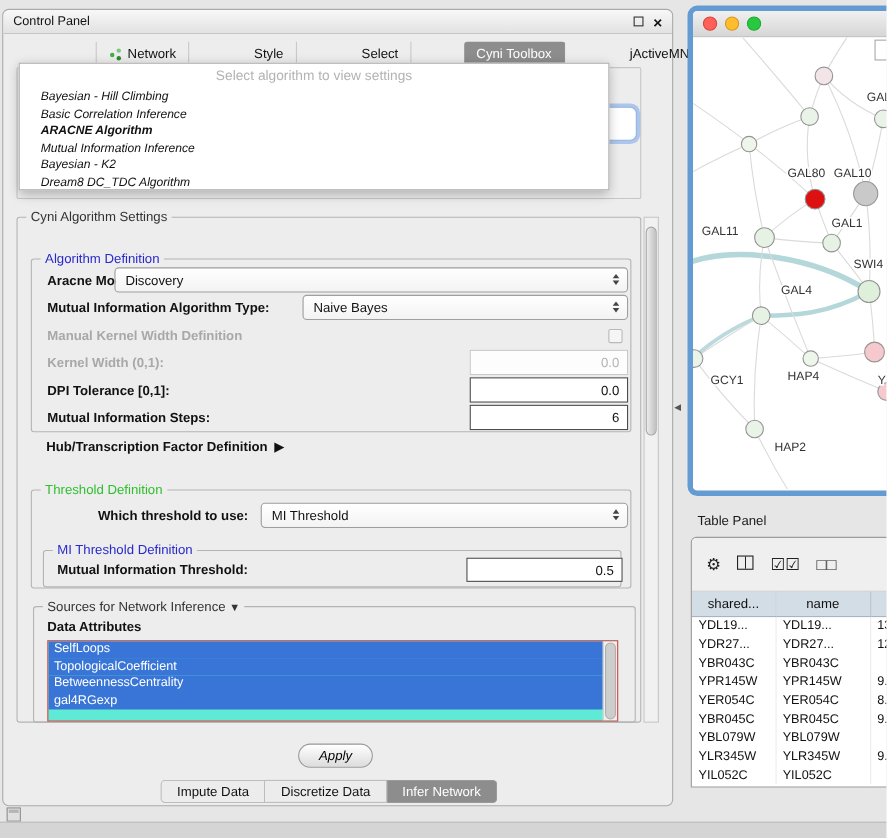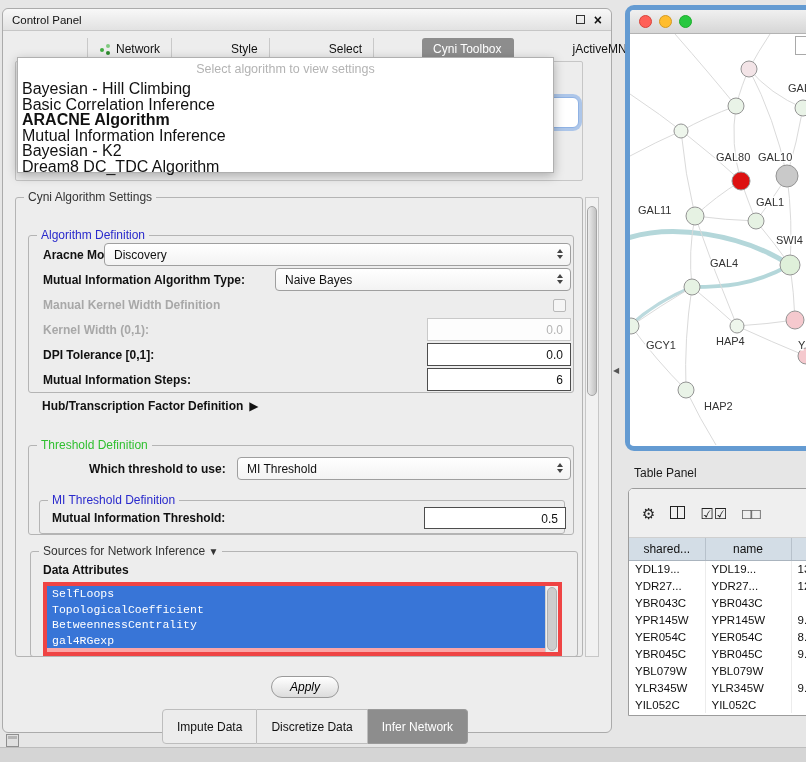--- a/index.html
+++ b/index.html
@@ -43,42 +43,42 @@
   .arrows .dn{border-top:4px solid #444;}
 
   .field{position:absolute;height:23px;background:#fff;border:1px solid #9f9f9f;text-align:right;padding:4px 7px 0 0;font-size:12px;}
   .field.strong{border:1.5px solid #4d4d4d;}
   .field.dis{border-color:#c9c9c9;color:#b4b4b4;background:#fdfdfd;}
   .checkbox{position:absolute;width:13px;height:13px;border:1px solid #b9b9b9;background:#f5f5f5;border-radius:2px;}
 
   .hub-header{position:absolute;font-size:12px;font-weight:bold;white-space:nowrap;}
   .hub-header .arrow{font-weight:normal;margin-left:6px;font-size:12px;}
 
-  .attr-list{position:absolute;background:#fca5a5;border:4px solid #ef4444;overflow:hidden;font-family:Liberation Mono, monospace;}
+  .attr-list{position:absolute;background:#5eead4;border:1px solid #ef4444;overflow:hidden;}
   .attr-items{position:absolute;left:0;top:0;right:13px;bottom:0;}
   .attr-item{height:15.5px;line-height:15.5px;font-size:11.5px;padding-left:5px;color:#000;white-space:nowrap;}
   .attr-item.sel{background:var(--selection,#3875d7);color:#fff;}
   .attr-scrollbar{position:absolute;top:0;right:0;bottom:0;width:13px;background:#efefef;border-left:1px solid #d0d0d0;}
   .attr-scrollbar .thumb{position:absolute;left:1px;top:1px;width:10px;bottom:1px;background:#cdcdcd;border:1px solid #b0b0b0;border-radius:5px;}
 
   .v-scrollbar{position:absolute;background:#f1f1f1;border:1px solid #c7c7c7;}
   .v-scrollbar .thumb{position:absolute;left:1px;width:10px;background:linear-gradient(90deg,#ececec,#c2c2c2);border:1px solid #a5a5a5;border-radius:5px;}
 
   .apply-btn{position:absolute;left:268px;top:667px;width:68px;height:22px;border:1px solid #9a9a9a;border-radius:11px;background:linear-gradient(#ffffff,#dcdcdc);font-size:12px;text-align:center;line-height:20px;font-family:inherit;font-style:italic;}
 
-  .bottom-tabs{position:absolute;left:143px;top:700px;height:35px;display:flex;font-size:12px;margin-left:16px;}
+  .bottom-tabs{position:absolute;left:143px;top:700px;height:21px;display:flex;font-size:12px;}
   .btab{display:flex;align-items:center;padding:0 14px;border:1px solid #bdbdbd;border-left:none;background:#ececec;white-space:nowrap;}
   .btab:first-child{border-left:1px solid #bdbdbd;border-radius:4px 0 0 4px;}
   .btab:last-child{border-radius:0 4px 4px 0;}
   .btab.active{background:var(--active-tab,#8d8d8d);color:#fff;border-color:#9a9a9a;}
 
   
   .algo-popup{position:absolute;left:17px;top:57px;width:537px;height:116px;background:#fff;border:1px solid #b0b0b0;box-shadow:0 3px 10px rgba(0,0,0,.28);z-index:60;}
   .popup-placeholder{height:23px;line-height:23px;text-align:center;color:#b3b3b3;font-size:12.5px;}
-  .menu-item{height:15.5px;line-height:15.5px;font-size:16px;padding-left:4px;white-space:nowrap;}
+  .menu-item{height:15.5px;line-height:15.5px;font-size:11px;padding-left:19px;white-space:nowrap;font-style:italic;}
   .menu-item.sel{font-weight:bold;}
 
   .split-arrow{position:absolute;left:613px;top:366px;font-size:8px;color:#555;}
 
   
   .net-window{position:absolute;left:625px;top:5px;width:205px;height:446px;border:5px solid var(--focus-ring,#649bd2);border-radius:9px;background:#fff;overflow:hidden;}
   .net-titlebar{height:24px;background:linear-gradient(#f0f0f0,#d6d6d6);border-bottom:1px solid #b3b3b3;display:flex;align-items:center;padding-left:9px;gap:7px;}
   .light{width:13px;height:13px;border-radius:50%;}
   .light.red{background:var(--mac-red,#ff6058);border:1px solid #d8443c;}
   .light.yellow{background:var(--mac-yellow,#ffbd2e);border:1px solid #d49a23;}

